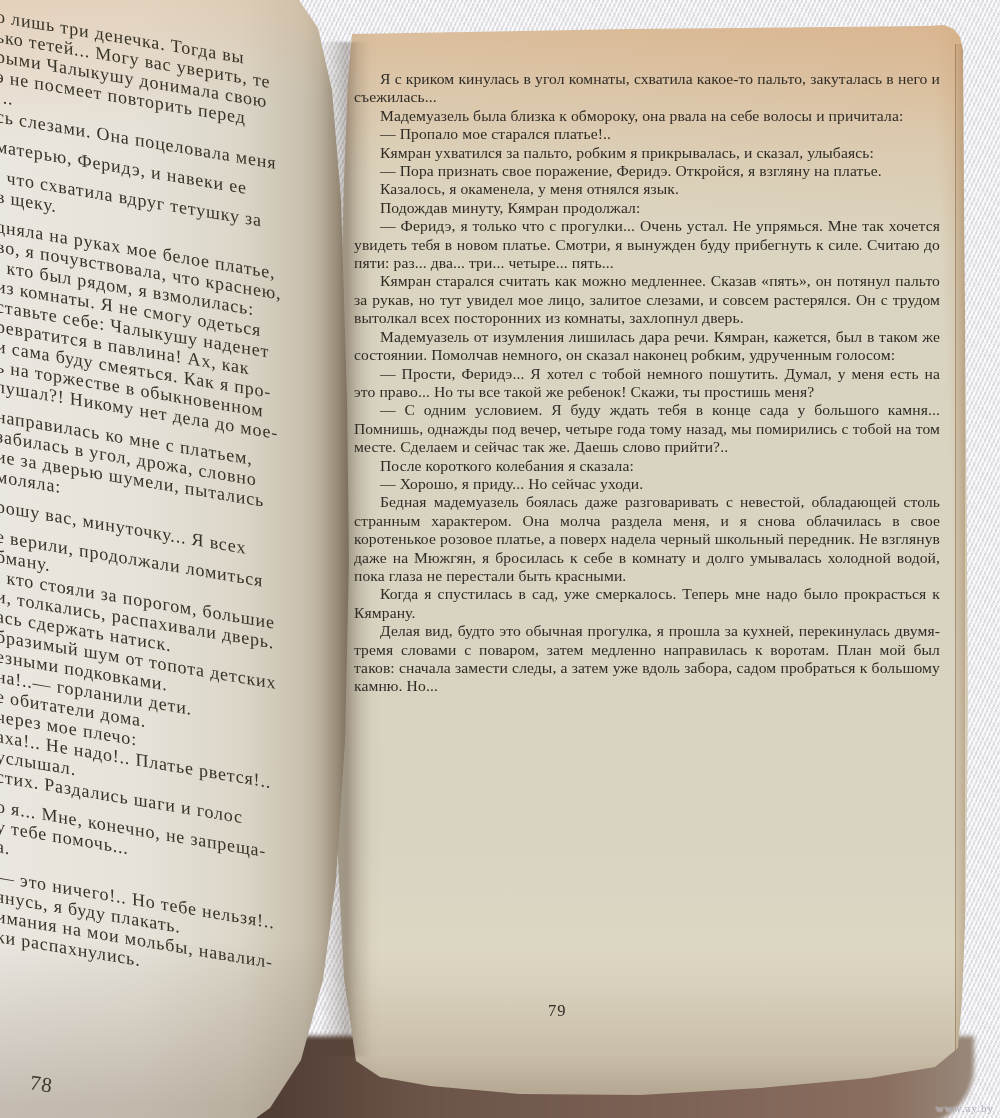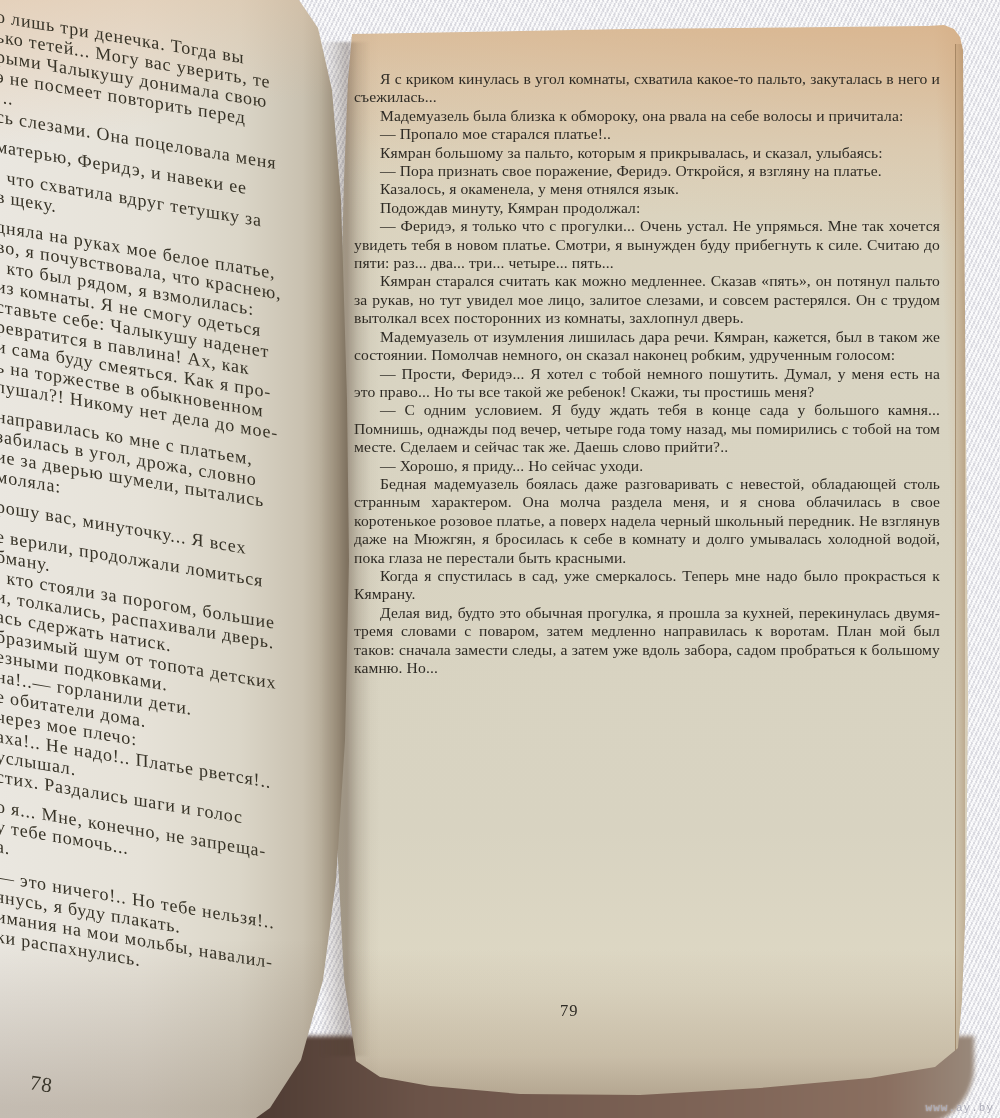--- a/index.html
+++ b/index.html
@@ -42,21 +42,21 @@
     font-size:15.6px; line-height:18.4px; color:#2e2b25;
     text-align:justify; letter-spacing:0.1px;
   }
   .right-text p { margin:0; text-indent:26px; }
   .fore-edge-line {
     position:absolute; right:9px; top:24px; bottom:46px; width:9px;
     border-left:1px solid rgba(138,108,76,0.45);
     background:linear-gradient(to right, rgba(166,134,96,0.20), rgba(152,120,84,0.40));
   }
   .folio { color:#2e2b25; }
-  .folio-right { position:absolute; left:232px; top:981px; font-size:16.5px; letter-spacing:1px; }
+  .folio-right { position:absolute; left:220px; top:981px; font-size:16.5px; letter-spacing:1px; }
 
   
   .left-page {
     position:absolute; left:0; top:0; width:352px; height:1118px;
     clip-path:polygon(
       0 0, 299px 0, 318px 28px, 332px 90px, 341px 200px, 347px 400px, 349px 560px,
       345px 740px, 336px 880px, 323px 980px, 301px 1060px, 270px 1108px, 256px 1118px, 0 1118px);
     background-image:
       linear-gradient(170deg, rgba(224,188,152,0.50) 0%, rgba(224,188,152,0) 13%),
       linear-gradient(to bottom, rgba(0,0,0,0) 84%, rgba(108,88,70,0.30) 99%),
@@ -80,45 +80,46 @@
   .gutter-shade {
     position:absolute; left:320px; top:42px; width:50px; height:1014px;
     background:linear-gradient(to right, rgba(0,0,0,0) 0%, rgba(74,57,44,0.16) 30%,
       rgba(74,57,44,0.32) 54%, rgba(74,57,44,0.10) 76%, rgba(0,0,0,0) 100%);
     filter:blur(1px);
     pointer-events:none;
   }
 
   .watermark {
     position:absolute; right:6px; bottom:4px;
-    font-family:Liberation Mono, monospace; font-size:11px;
+    font-family:Liberation Serif, serif; font-size:11px;
     color:#a9a9b6; letter-spacing:1px; text-shadow:0 0 2px rgba(255,255,255,0.8);margin-top:12px;
   }
 </style>
 </head>
 <body>
 
 <div class="scene">
 
   <div class="shadow-band"></div>
 
   <div class="right-page">
     <div class="right-text">
         <p class="rp">Я с криком кинулась в угол комнаты, схватила какое-то пальто, закуталась в него и съежилась...</p>
         <p class="rp">Мадемуазель была близка к обмороку, она рвала на себе волосы и причитала:</p>
         <p class="rp">— Пропало мое старался платье!..</p>
-        <p class="rp">Кямран большому за пальто, которым я прикрывалась, и сказал, улыбаясь:</p>
+        <p class="rp">Кямран ухватился за пальто, робким я прикрывалась, и сказал, улыбаясь:</p>
         <p class="rp">— Пора признать свое поражение, Феридэ. Откройся, я взгляну на платье.</p>
         <p class="rp">Казалось, я окаменела, у меня отнялся язык.</p>
         <p class="rp">Подождав минуту, Кямран продолжал:</p>
         <p class="rp">— Феридэ, я только что с прогулки... Очень устал. Не упрямься. Мне так хочется увидеть тебя в новом платье. Смотри, я вынужден буду прибегнуть к силе. Считаю до пяти: раз... два... три... четыре... пять...</p>
         <p class="rp">Кямран старался считать как можно медленнее. Сказав «пять», он потянул пальто за рукав, но тут увидел мое лицо, залитое слезами, и совсем растерялся. Он с трудом вытолкал всех посторонних из комнаты, захлопнул дверь.</p>
         <p class="rp">Мадемуазель от изумления лишилась дара речи. Кямран, кажется, был в таком же состоянии. Помолчав немного, он сказал наконец робким, удрученным голосом:</p>
         <p class="rp">— Прости, Феридэ... Я хотел с тобой немного пошутить. Думал, у меня есть на это право... Но ты все такой же ребенок! Скажи, ты простишь меня?</p>
         <p class="rp">— С одним условием. Я буду ждать тебя в конце сада у большого камня... Помнишь, однажды под вечер, четыре года тому назад, мы помирились с тобой на том месте. Сделаем и сейчас так же. Даешь слово прийти?..</p>
+        <p class="rp">После короткого колебания я сказала:</p>
         <p class="rp">— Хорошо, я приду... Но сейчас уходи.</p>
         <p class="rp">Бедная мадемуазель боялась даже разговаривать с невестой, обладающей столь странным характером. Она молча раздела меня, и я снова облачилась в свое коротенькое розовое платье, а поверх надела черный школьный передник. Не взглянув даже на Мюжгян, я бросилась к себе в комнату и долго умывалась холодной водой, пока глаза не перестали быть красными.</p>
         <p class="rp">Когда я спустилась в сад, уже смеркалось. Теперь мне надо было прокрасться к Кямрану.</p>
         <p class="rp">Делая вид, будто это обычная прогулка, я прошла за кухней, перекинулась двумя-тремя словами с поваром, затем медленно направилась к воротам. План мой был таков: сначала замести следы, а затем уже вдоль забора, садом пробраться к большому камню. Но...</p>
       </div>
     <div class="folio folio-right">79</div>
     <div class="fore-edge-line"></div>
   </div>
 
   <div class="left-page">

